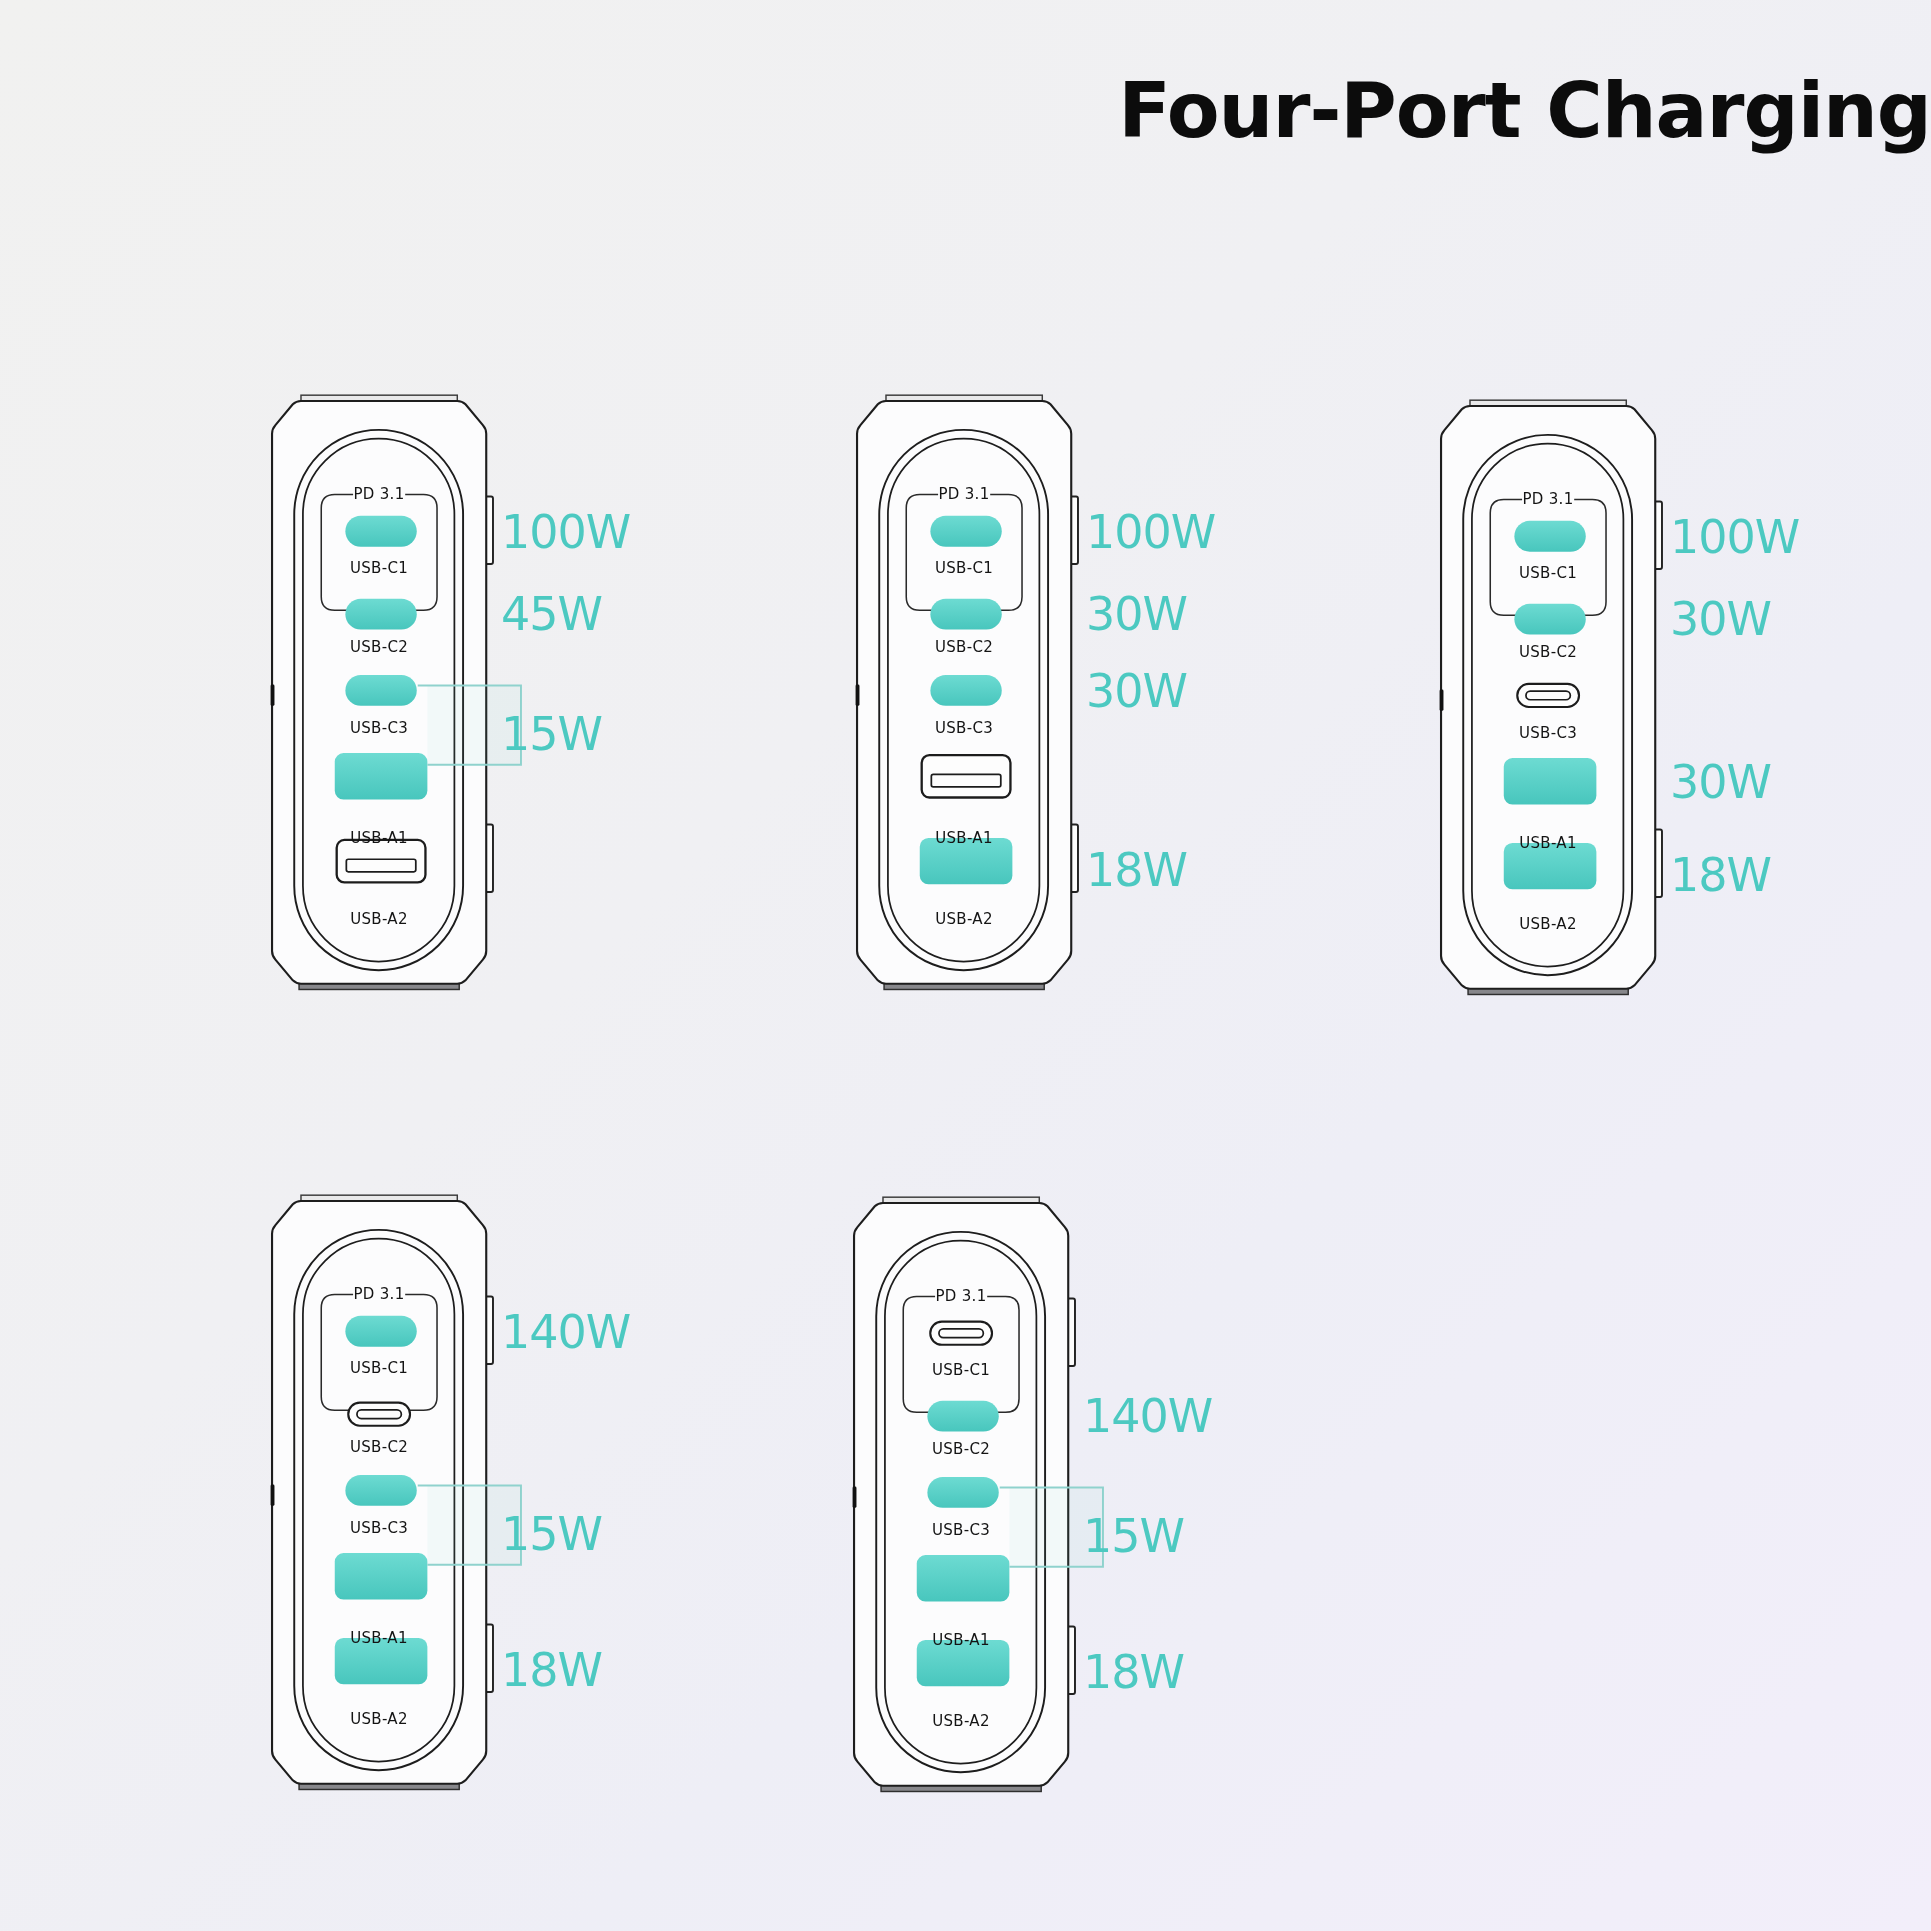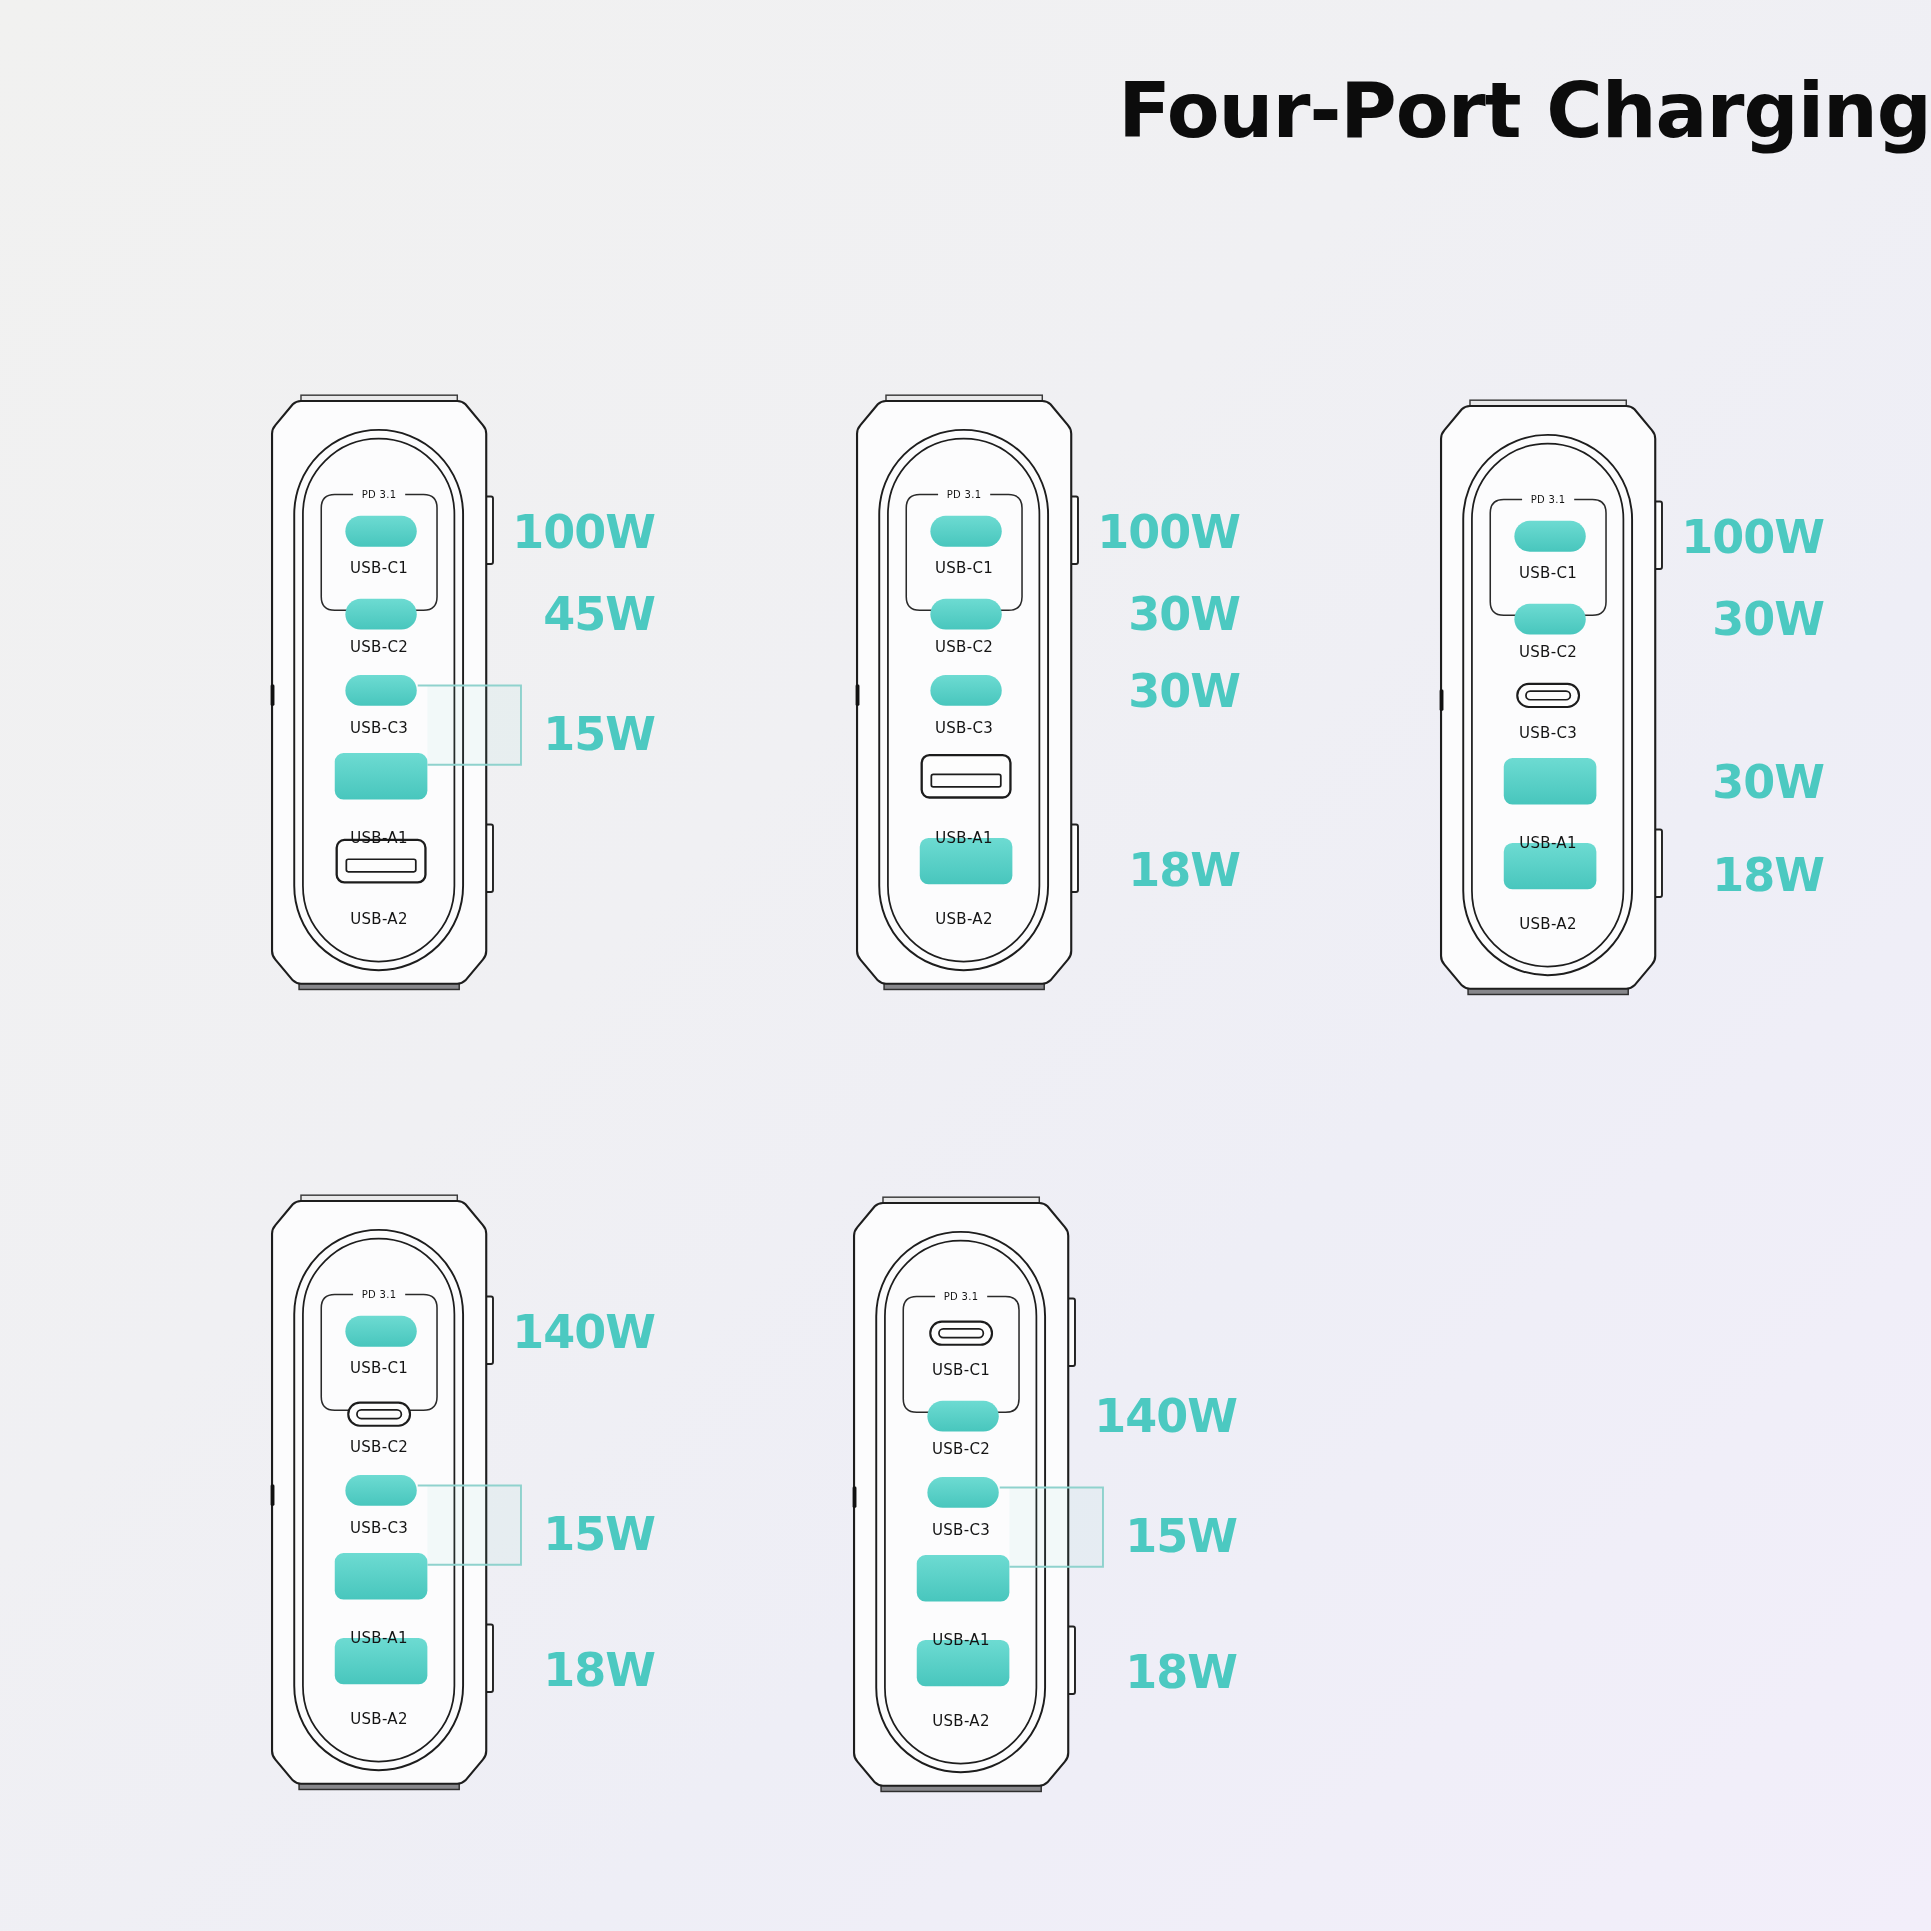--- a/index.html
+++ b/index.html
@@ -20,27 +20,27 @@
   .plabel{
     position:absolute;left:30px;width:154px;text-align:center;
     transform:translateY(-50%);
     font-size:15px;font-weight:500;color:#141414;letter-spacing:0.3px;
     white-space:nowrap;
     margin-top:8px;
   }
   .pd{
     position:absolute;left:30px;width:154px;text-align:center;top:94px;
     transform:translateY(-50%);
-    font-size:10px;font-weight:500;color:#141414;letter-spacing:0.3px;
+    font-size:15px;font-weight:500;color:#141414;letter-spacing:0.3px;
     white-space:nowrap;
   }
   .watt{
-    position:absolute;left:229px;width:154px;text-align:right;
+    position:absolute;left:229px;width:154px;text-align:left;
     transform:translateY(-50%);
-    font-size:46px;font-weight:bold;color:#4cc9c1;letter-spacing:-1px;
+    font-size:46px;font-weight:normal;color:#4cc9c1;letter-spacing:-1px;
     white-space:nowrap;
   }
   .r-c1{top:132px}.r-c2{top:214px}.r-c3{top:291px}
   .r-a1{top:377px}.r-mid{top:334px}.r-a2{top:470px}
   .l-c1{top:160px}.l-c2{top:239px}.l-c3{top:320px}
   .l-a1{top:430px}.l-a2{top:511px}
 </style>
 </head>
 <body>
 

